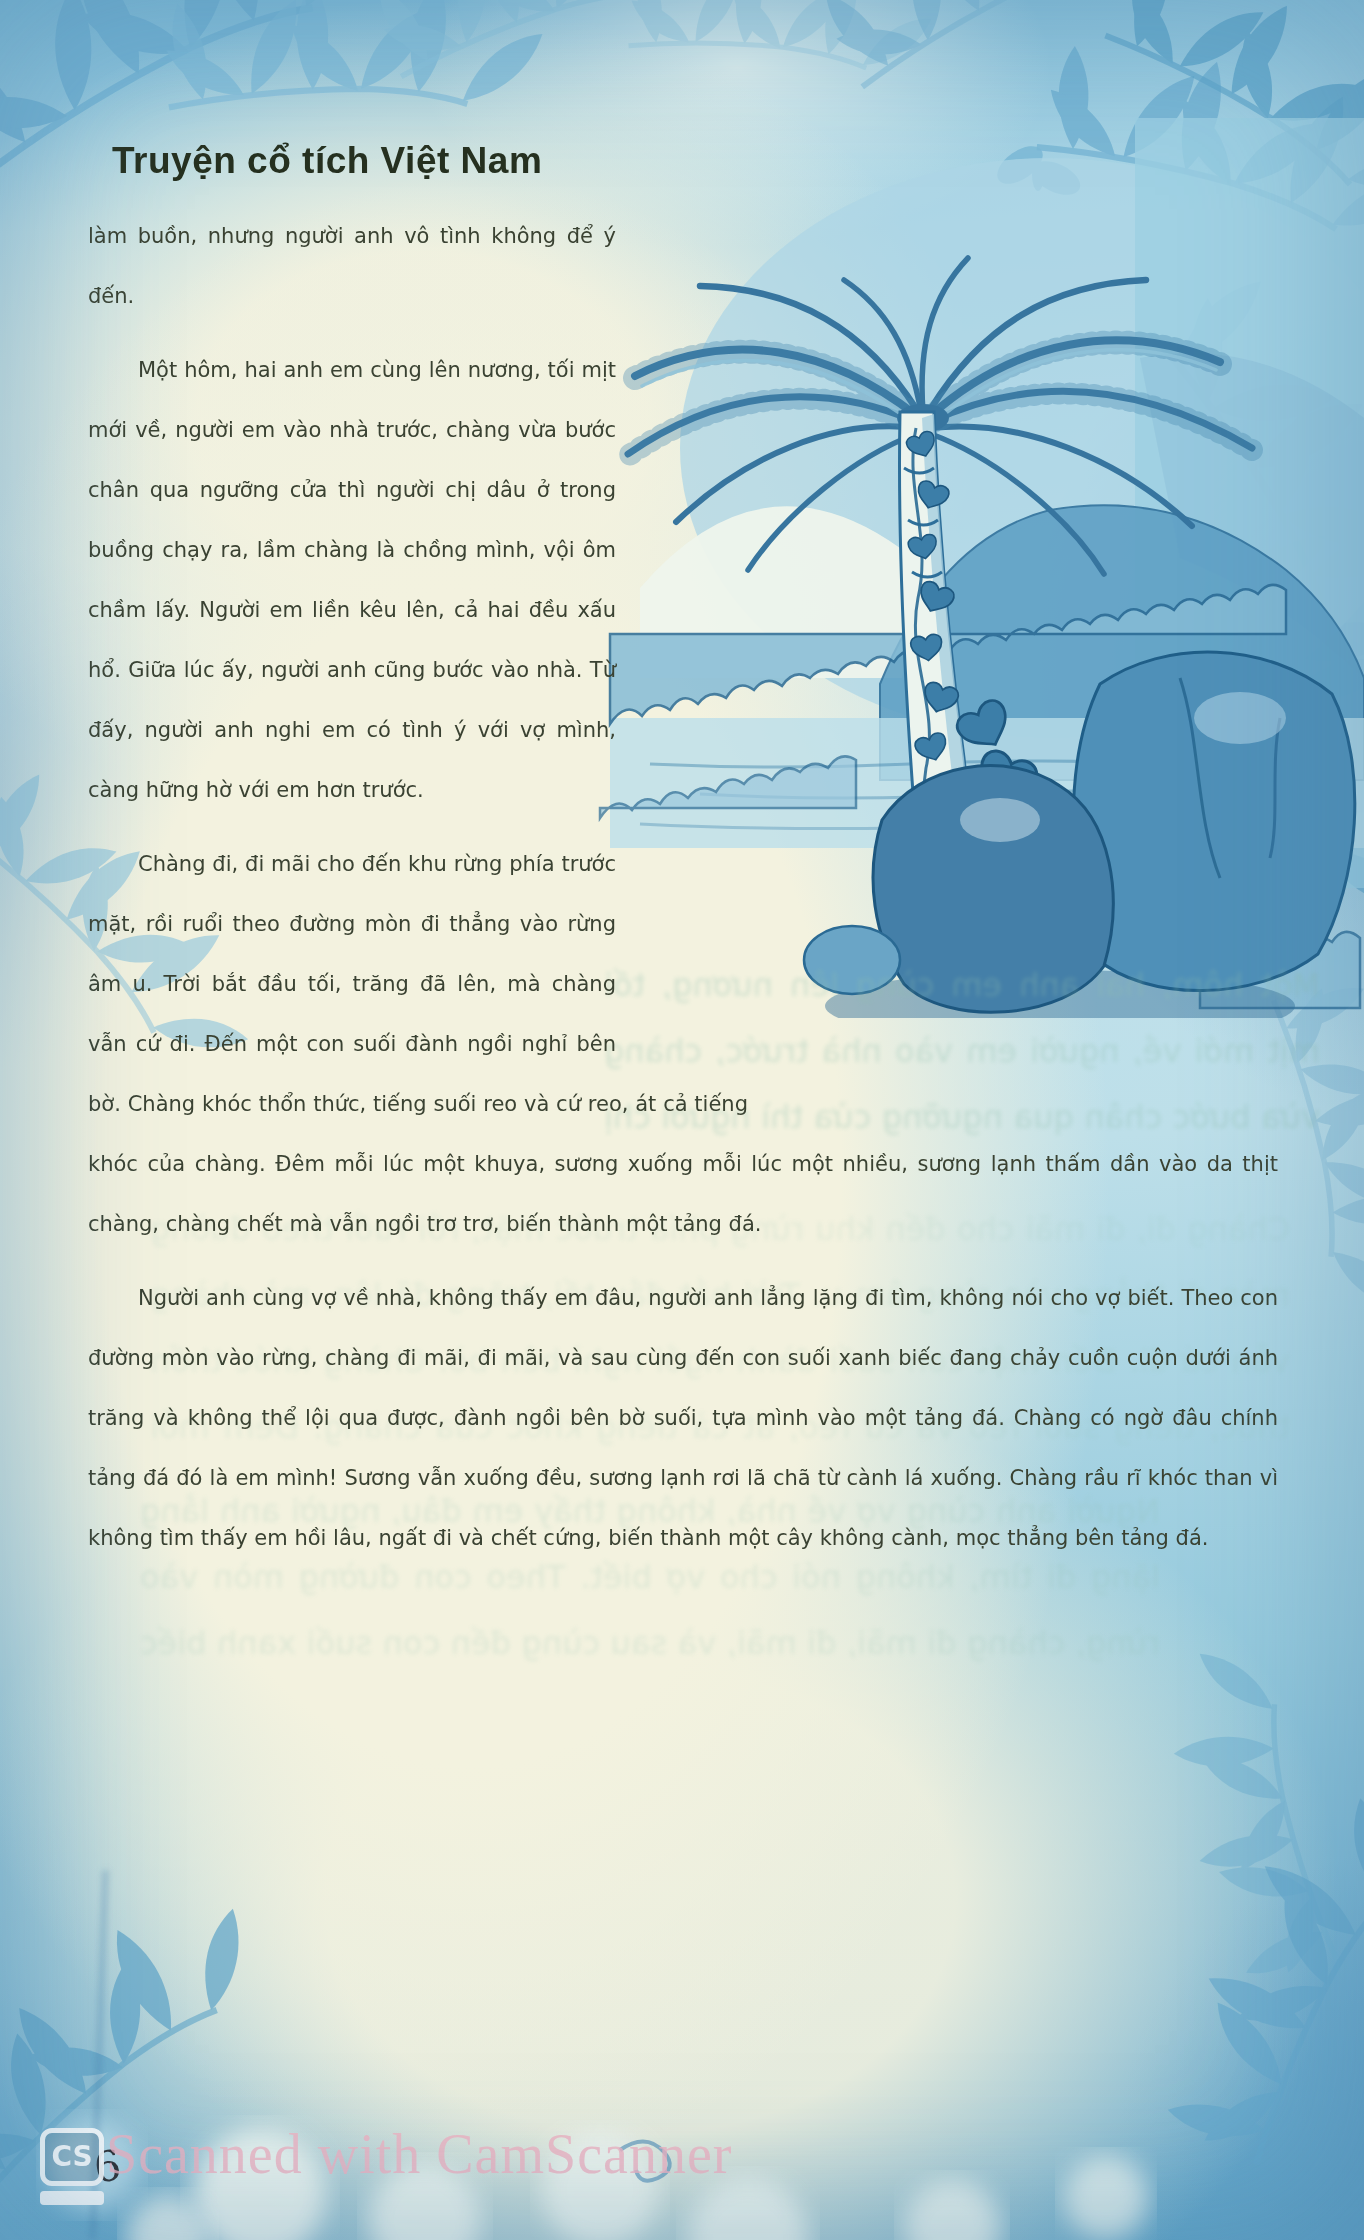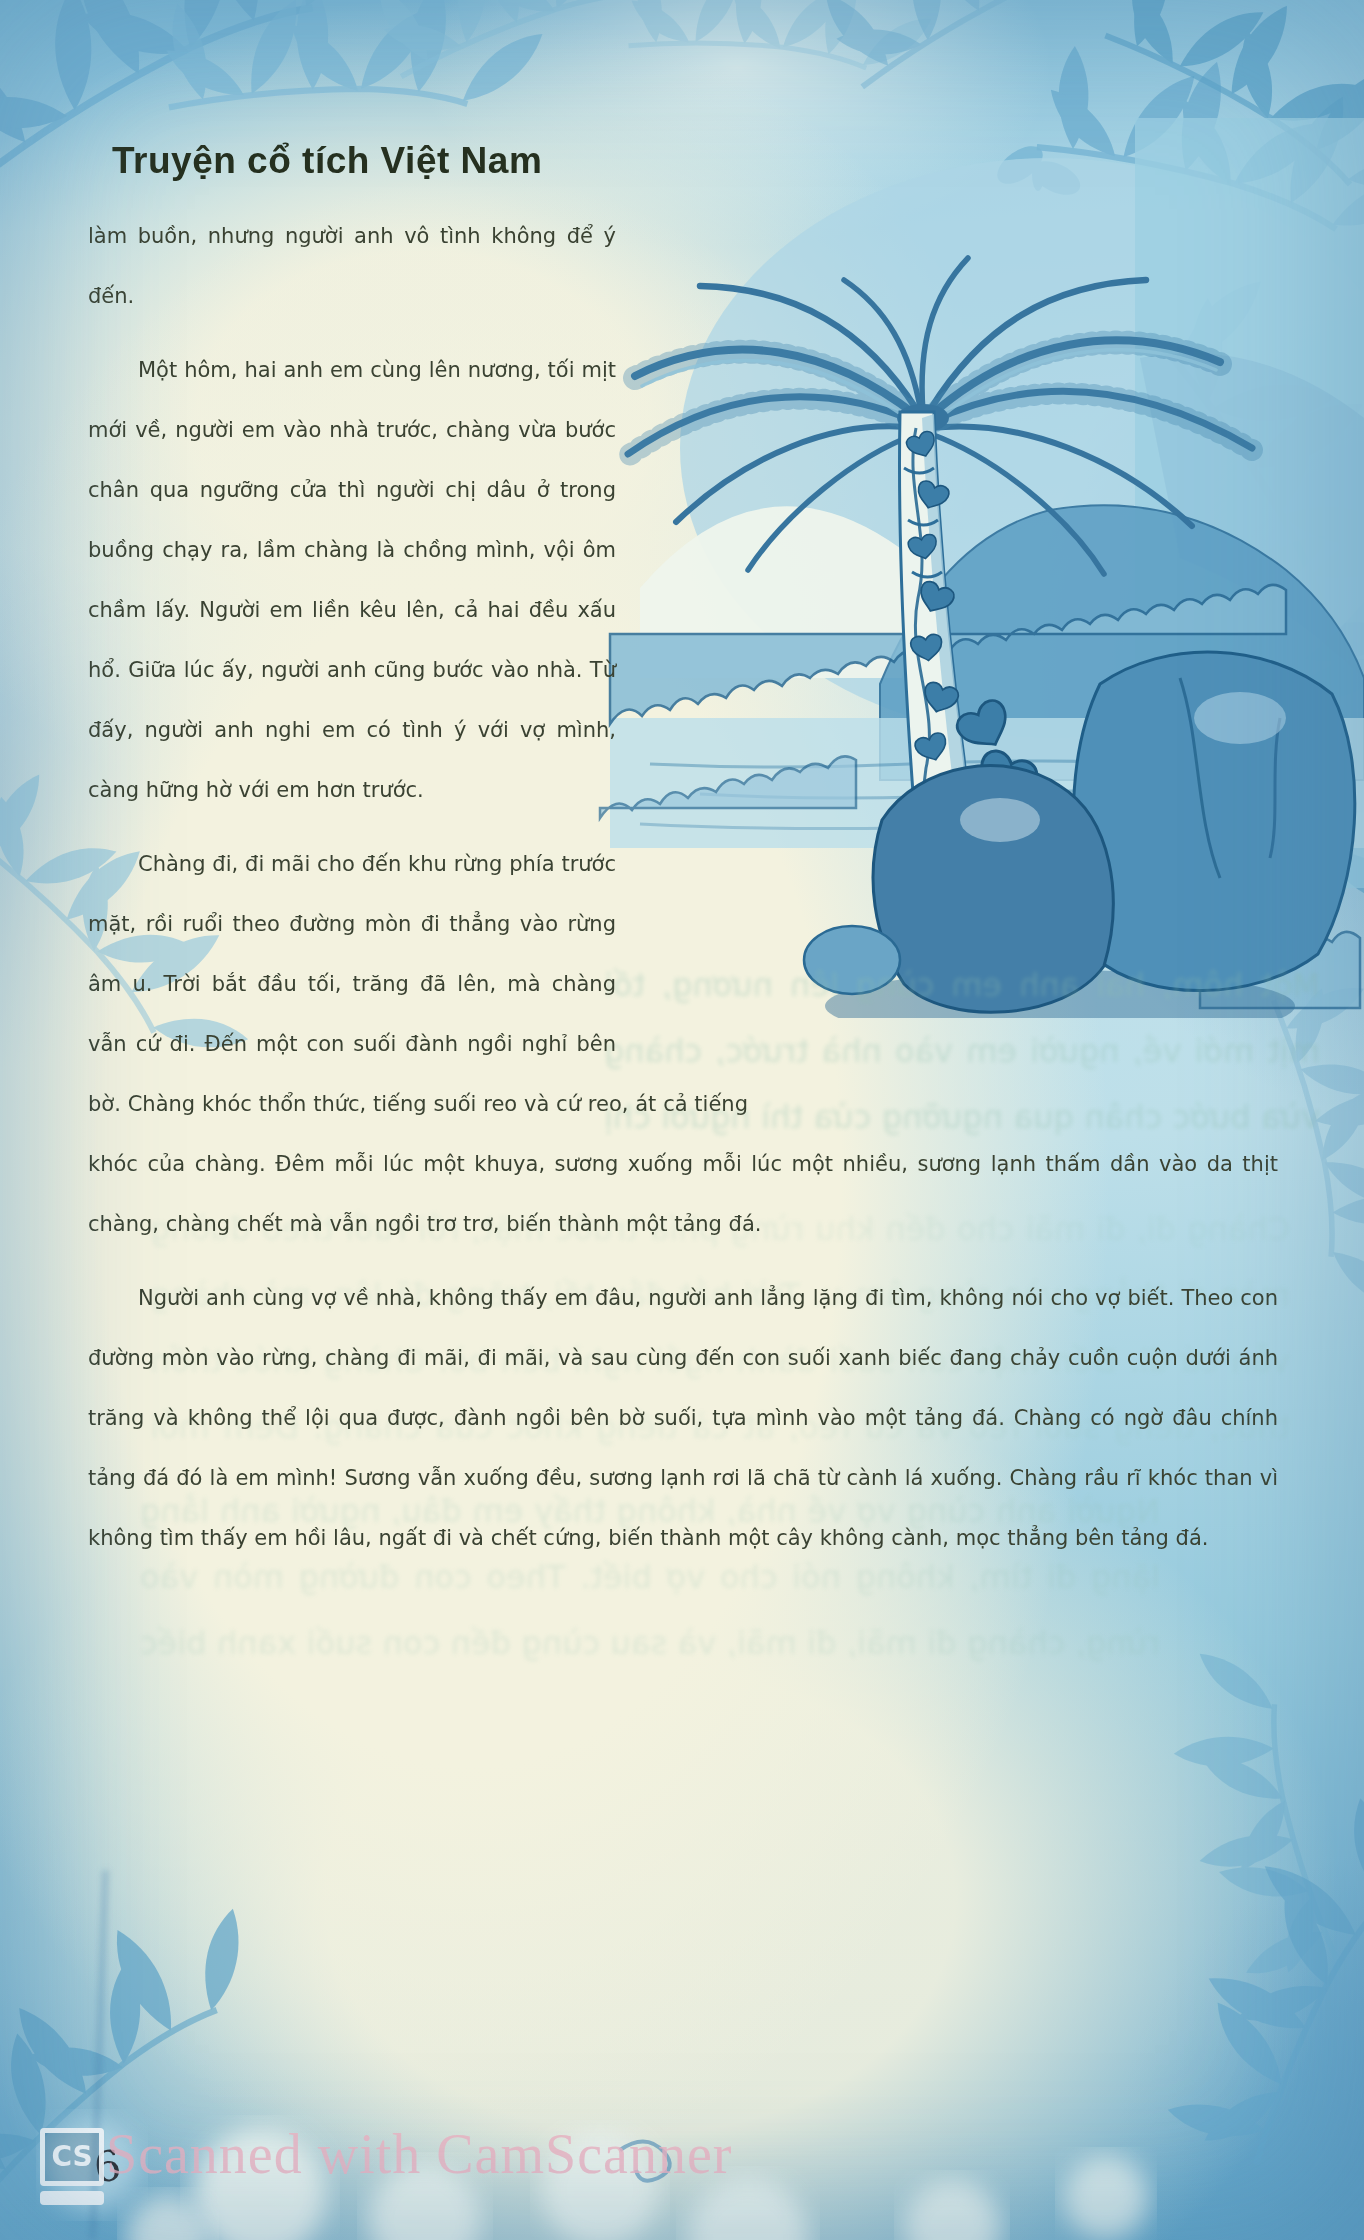--- a/index.html
+++ b/index.html
@@ -45,21 +45,21 @@
   .article p.indent{text-indent:50px;}
   .fold{position:absolute;left:96px;top:1870px;width:6px;height:370px;z-index:2;
     background:rgba(60,120,165,.30);filter:blur(3px);transform:rotate(2deg);}
   .page-number{
     position:absolute;left:94px;top:2142px;z-index:4;
     font-family:"DejaVu Serif","Liberation Serif",serif;
     font-size:42px;color:#2c2d31;transform:rotate(-8deg);
   }
   .cs-logo{position:absolute;left:40px;top:2128px;width:64px;height:78px;z-index:5;opacity:.93;}
   .cs-box{
-    box-sizing:border-box;width:64px;height:58px;border:5px solid #ffffff;border-radius:4px;
+    box-sizing:border-box;width:64px;height:58px;border:5px solid #ffffff;border-radius:12px;
     color:#ffffff;font-weight:bold;font-size:28px;line-height:48px;text-align:center;
     background:rgba(40,70,95,.25);
   }
   .cs-bar{width:64px;height:14px;margin-top:5px;border-radius:4px;background:#ffffff;}
   .watermark{
     position:absolute;left:106px;top:2122px;z-index:5;
     font-size:56px;letter-spacing:1px;color:#f0b3c2;opacity:.8;white-space:nowrap;font-family:Liberation Serif, serif;
   }
 </style>
 </head>

